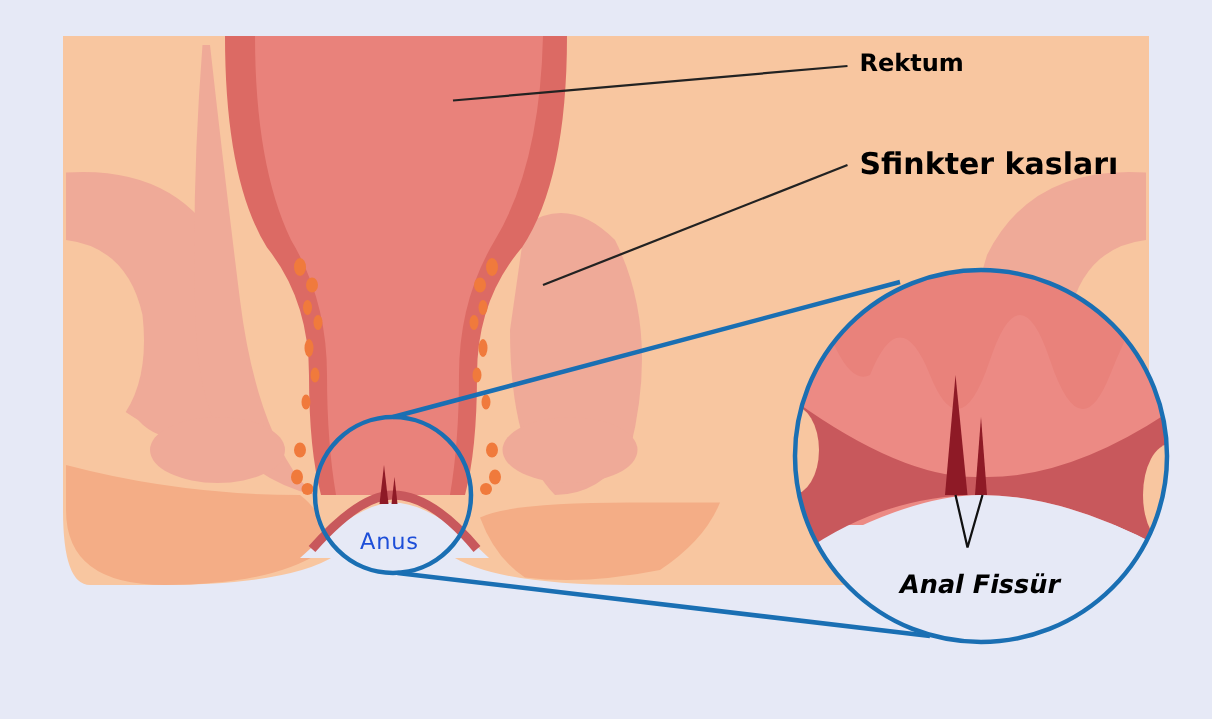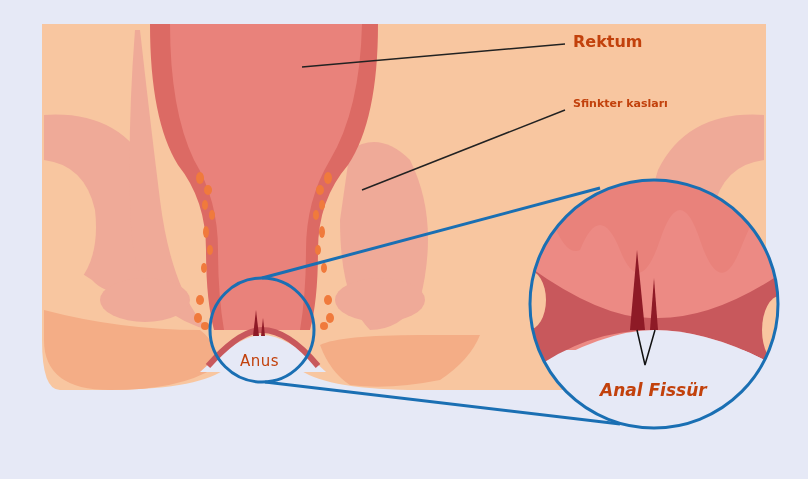--- a/index.html
+++ b/index.html
@@ -1,22 +1,22 @@
 <!DOCTYPE html>
 <html><head>
 <meta charset="utf-8">
 <style>
   html, body { margin: 0; padding: 0; }
   body { width: 808px; height: 479px; background: #e6e9f6; overflow: hidden; position: relative; font-family: "Liberation Sans", sans-serif; }
   svg { position: absolute; left: 0; top: 0; }
-  .label { position: absolute; color: #c2410c; font-weight: bold; font-family: "DejaVu Sans", sans-serif; }
+  .label { position: absolute; color: #000000; font-weight: bold; font-family: "DejaVu Sans", sans-serif; }
   .lbl-rektum { left: 573px; top: 32px; font-size: 16px; }
-  .lbl-sfinkter { left: 573px; top: 97px; font-size: 11px; }
+  .lbl-sfinkter { left: 573px; top: 97px; font-size: 20px; }
   .lbl-fissur { left: 600px; top: 380px; font-size: 17px; font-style: italic; }
-  .lbl-anus { position: absolute; left: 240px; top: 352px; font-size: 15px; color: #c2410c; font-family: "DejaVu Sans", sans-serif; letter-spacing: 0.5px; }
+  .lbl-anus { position: absolute; left: 240px; top: 352px; font-size: 15px; color: #1d4ed8; font-family: "DejaVu Sans", sans-serif; letter-spacing: 0.5px; }
 </style>
 </head>
 <body>
 
 <svg width="808" height="479" viewBox="0 0 808 479">
   <defs>
     <clipPath id="zoomclip">
         <circle cx="654" cy="304" r="124"></circle>
       </clipPath>
     <clipPath id="smallclip">

